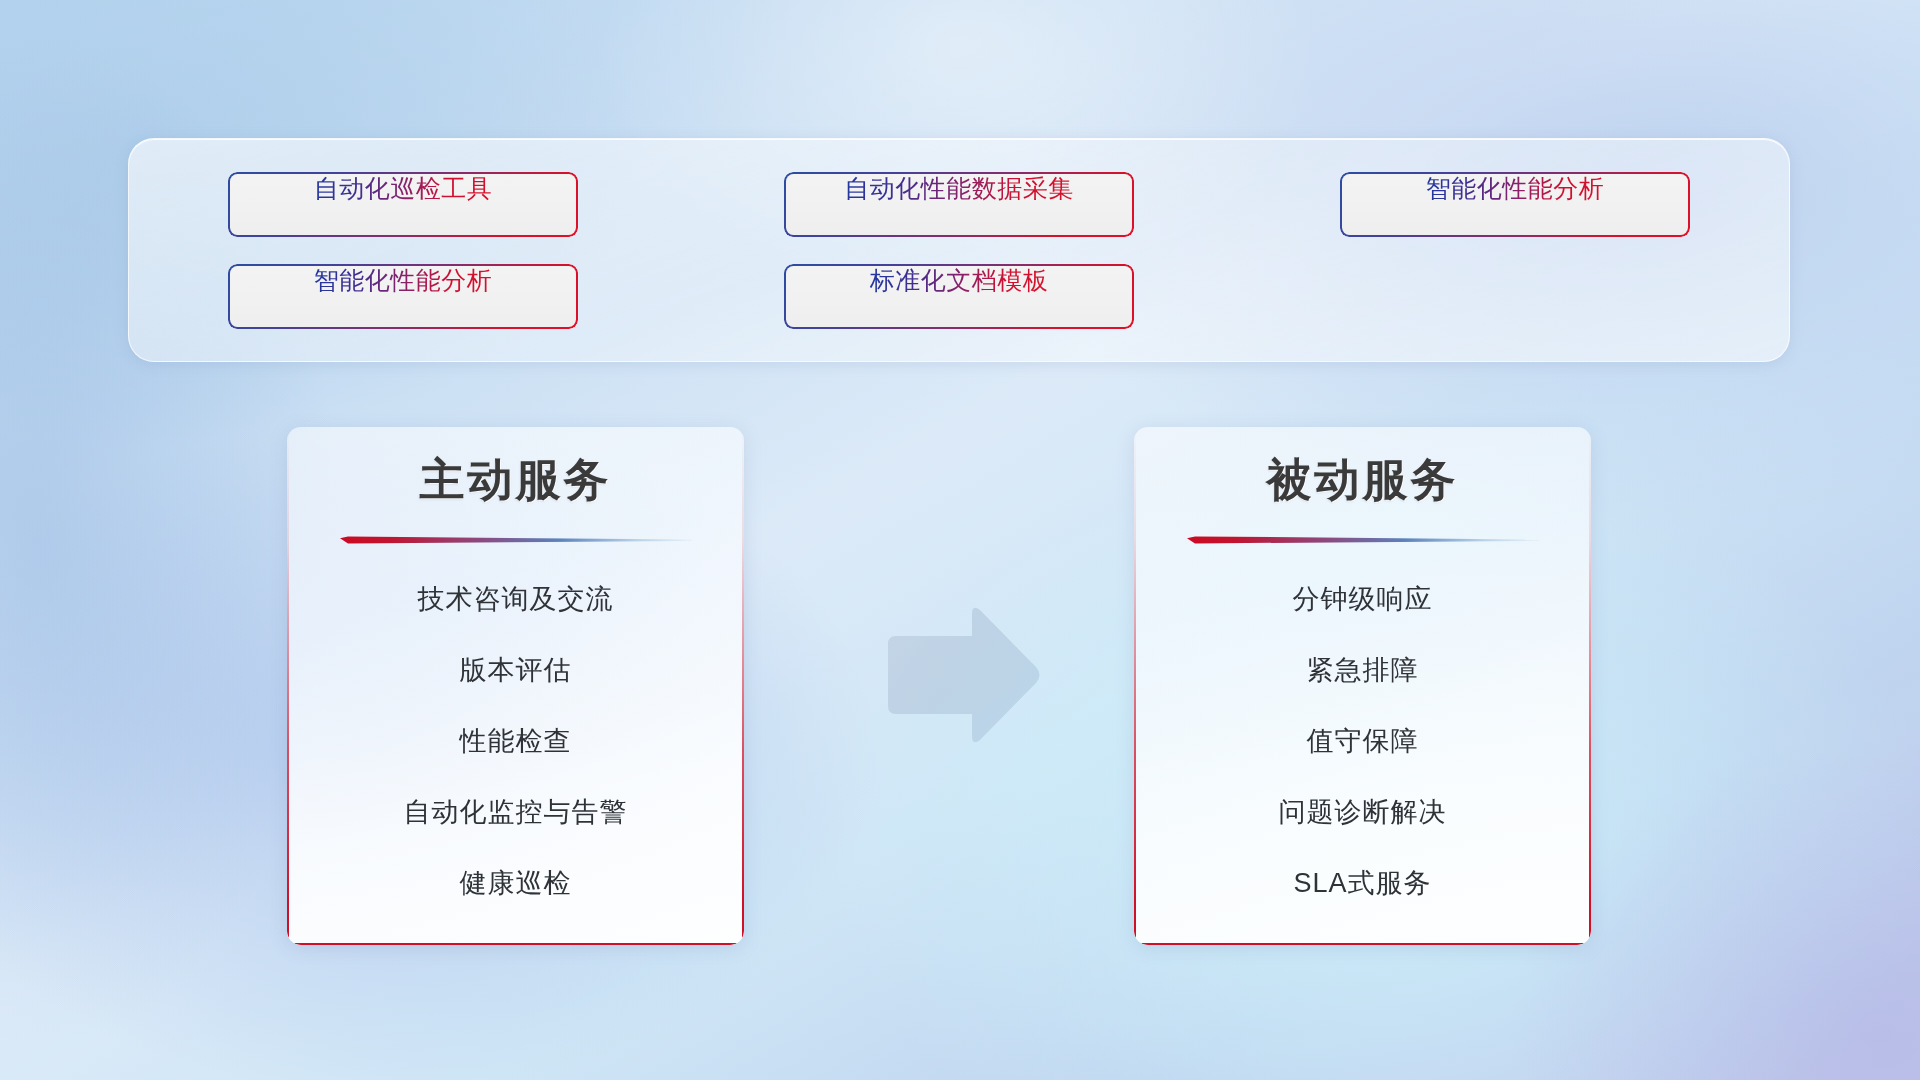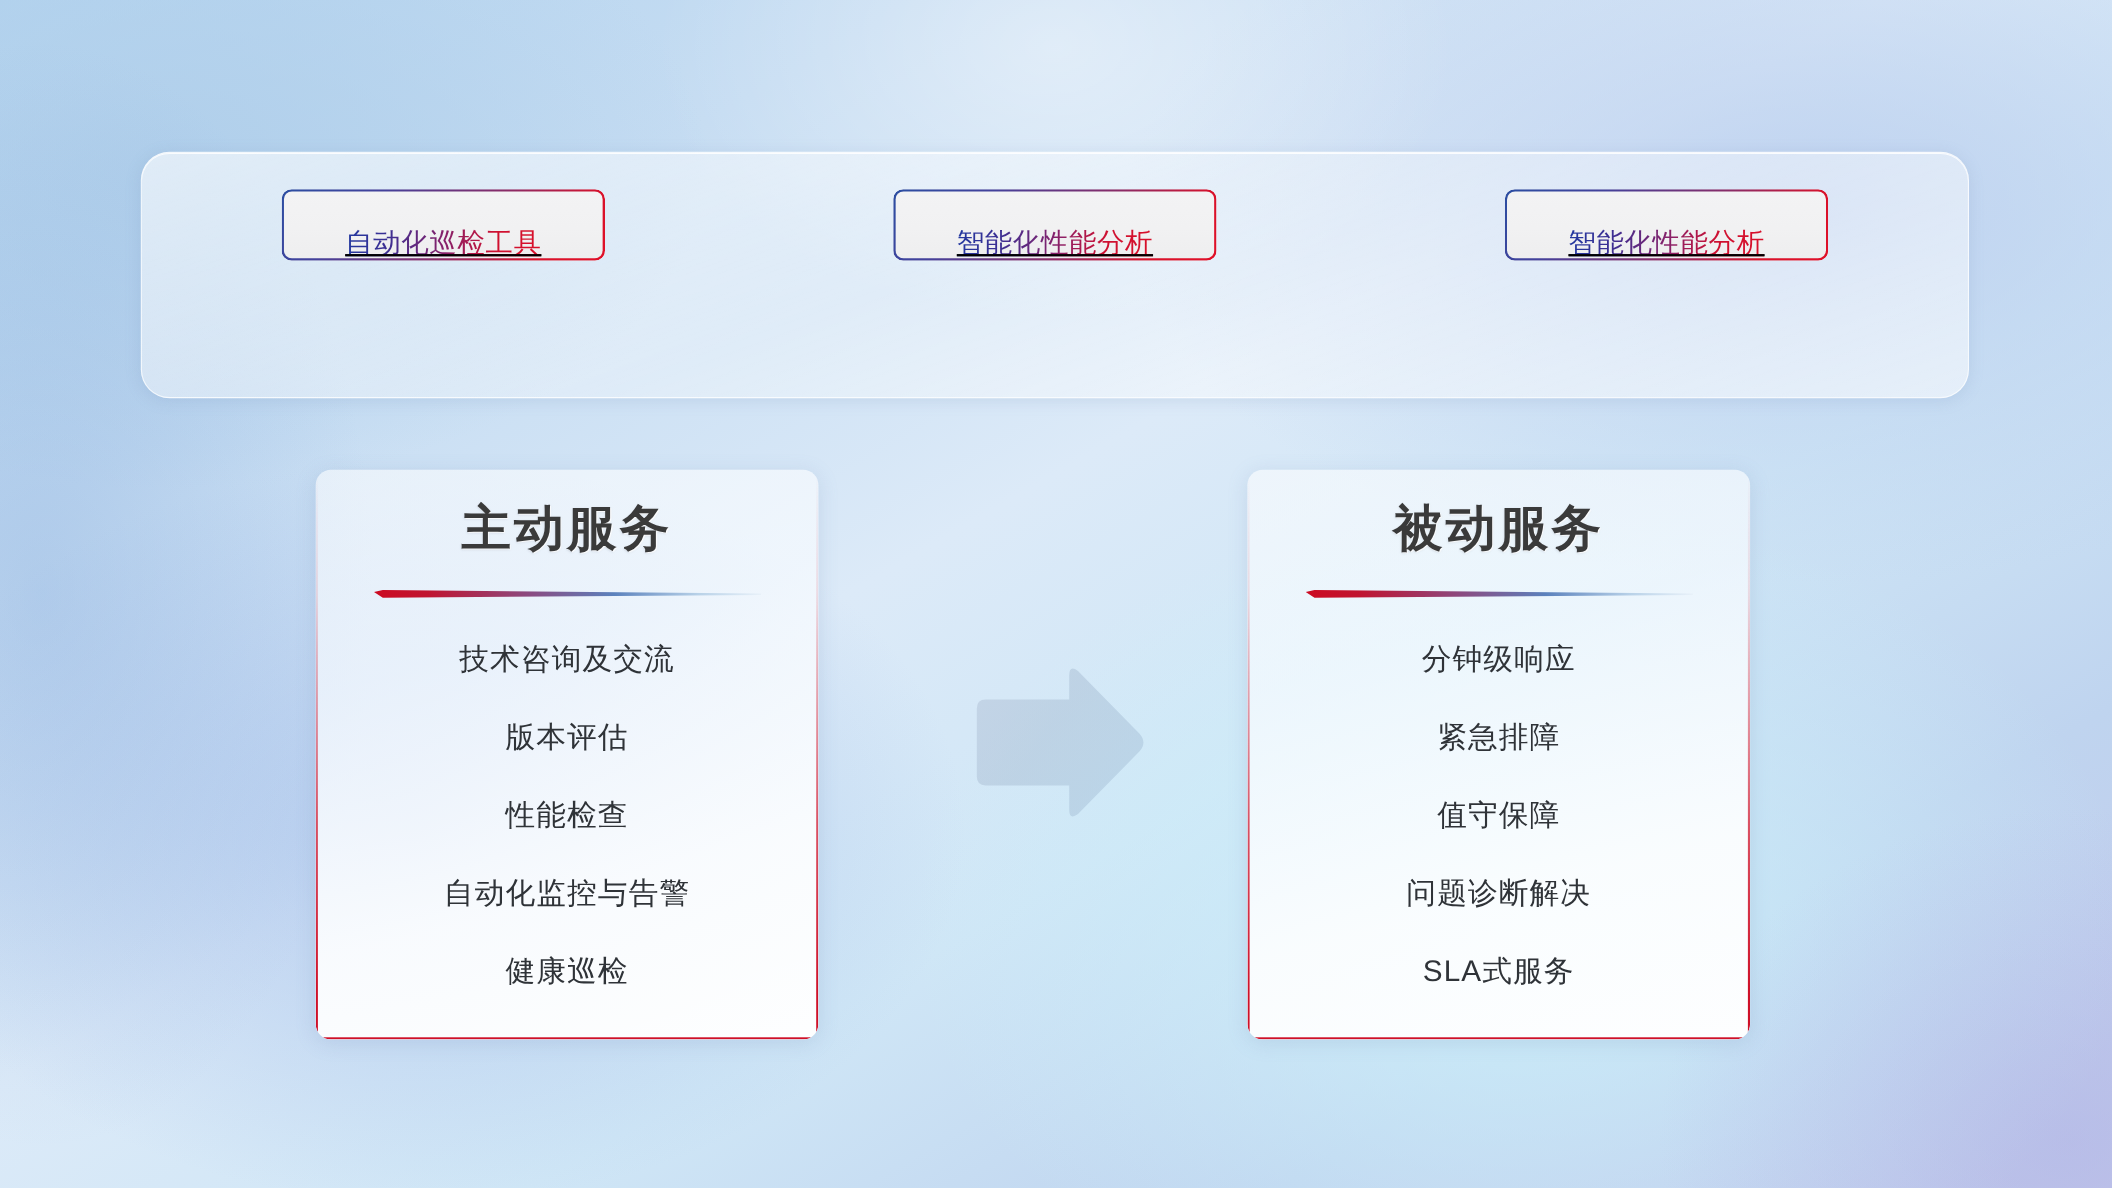--- a/index.html
+++ b/index.html
@@ -52,33 +52,32 @@
     grid-template-columns: repeat(3, 1fr);
     grid-template-rows: repeat(2, 1fr);
     column-gap: 120px;
     row-gap: 22px;
     align-items: center;
     justify-items: center;
   }
 
   .tool-tag {
     position: relative;
-    width: 294px;
+    width: 350px;
     height: 65px;
     border-radius: 9px;
     background: linear-gradient(180deg, #f3f3f4 0%, #f1f1f2 55%, #eeeeef 100%);
     display: flex;
-    align-items: flex-end;
+    align-items: flex-start;
     justify-content: center;
     font-size: 25px;
     letter-spacing: 0.5px;
     white-space: nowrap;
     
     background-clip: padding-box;
-    text-decoration: underline;
   }
   
   .tool-tag::before {
     content: "";
     position: absolute;
     inset: 0;
     border-radius: 9px;
     padding: 1.6px;
     background: linear-gradient(135deg, #2b4ea2 0%, #43419b 26%, #8b2b66 58%, #d8112a 82%, #e01028 100%);
     -webkit-mask: linear-gradient(#000 0 0) content-box, linear-gradient(#000 0 0);
@@ -172,24 +171,30 @@
 
 <div id="bg-base"></div>
 <div id="bg-sheen"></div>
 
 <section id="tools-panel">
 
   <div class="tool-tag">
     <span>自动化巡检工具</span>
   </div>
   <div class="tool-tag">
+    <span>自动化性能数据采集</span>
+  </div>
+  <div class="tool-tag">
     <span>智能化性能分析</span>
   </div>
   <div class="tool-tag">
     <span>智能化性能分析</span>
+  </div>
+  <div class="tool-tag">
+    <span>标准化文档模板</span>
   </div>
 
 </section>
 
 <section class="service-card" id="card-active">
   <h2 class="card-title">主动服务</h2>
 
   <div class="card-divider">
     <svg viewBox="0 0 352 9" preserveAspectRatio="none" aria-hidden="true">
       <defs>

